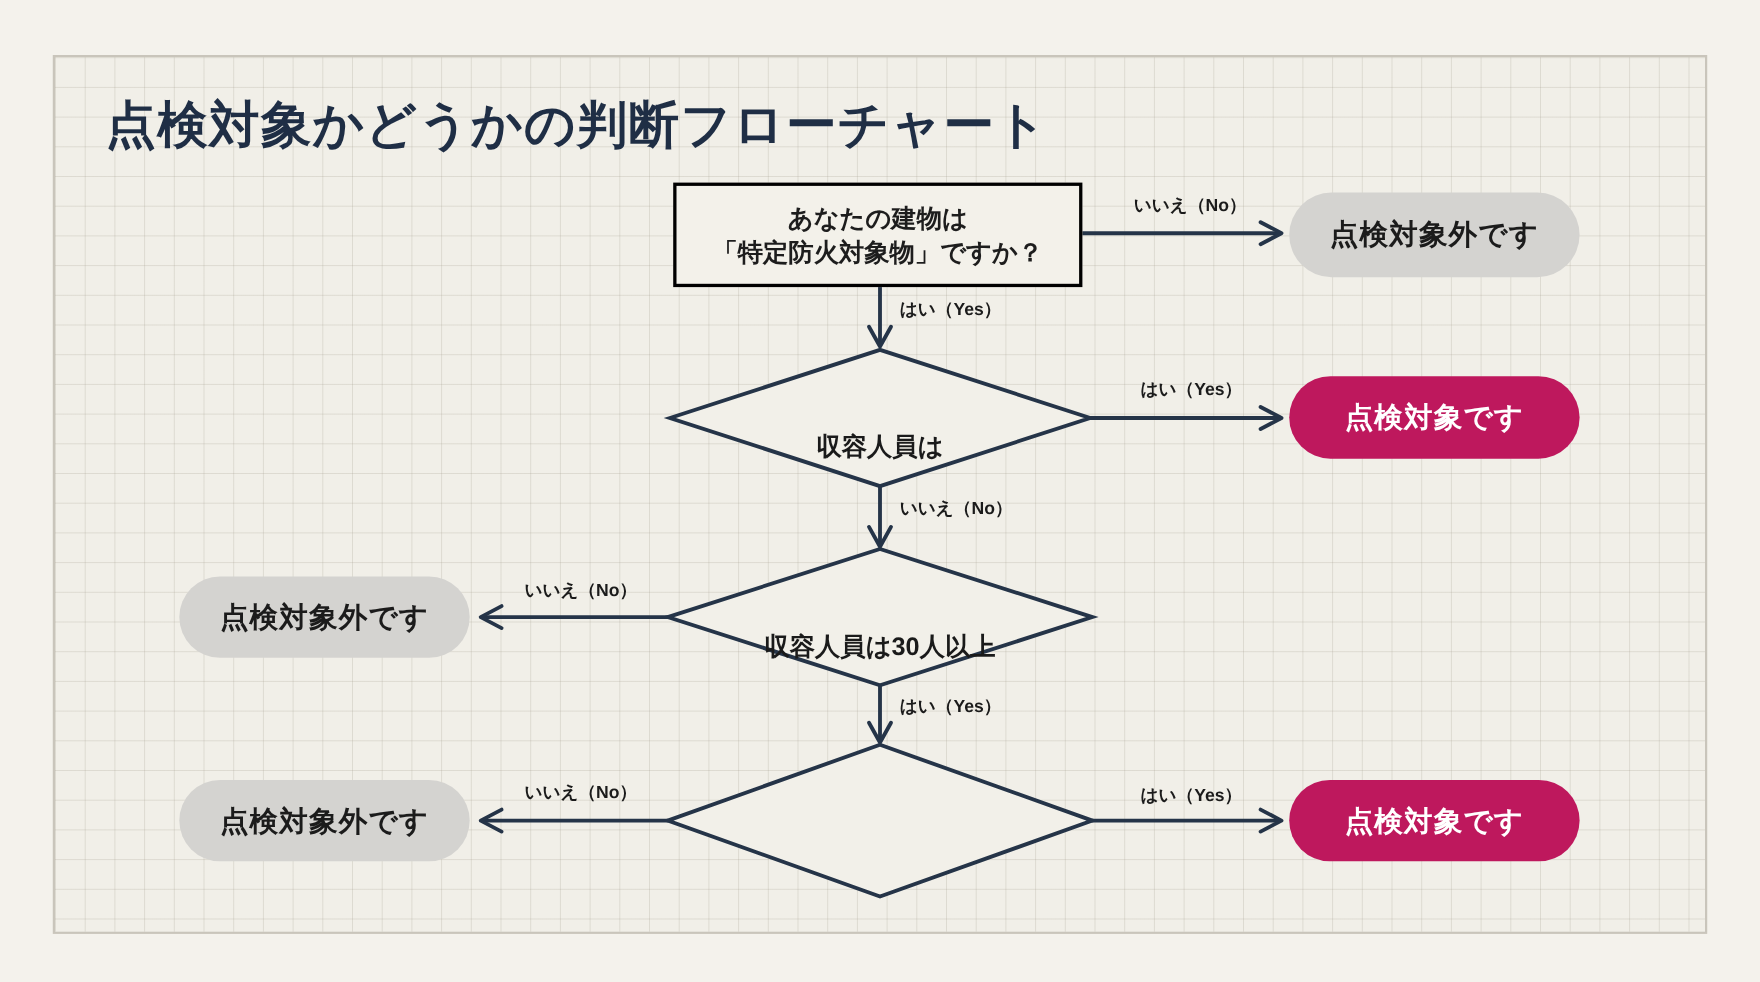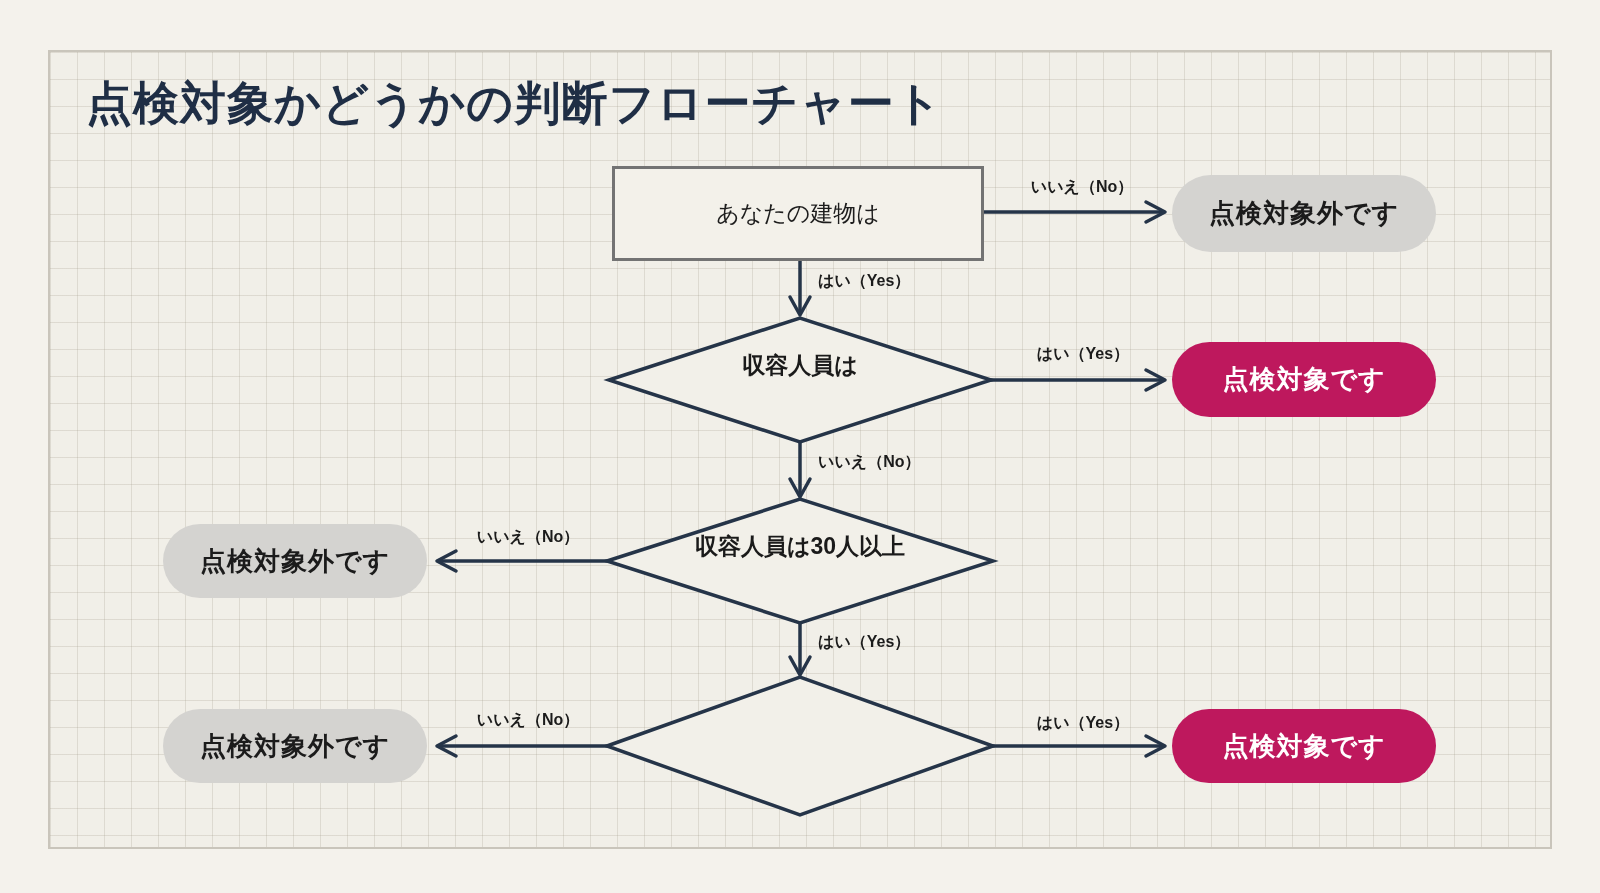--- a/index.html
+++ b/index.html
@@ -15,36 +15,36 @@
     position:absolute;left:48px;top:50px;width:1504px;height:799px;
     background-color:#f1efe8;
     background-image:
       linear-gradient(to right, rgba(170,165,150,0.28) 1px, transparent 1px),
       linear-gradient(to bottom, rgba(170,165,150,0.28) 1px, transparent 1px);
     background-size:27px 27px;
     border:2px solid #c9c5bb;
     box-sizing:border-box;
   }
   .title{
-    position:absolute;left:84px;top:72px;margin:2px;
+    position:absolute;left:84px;top:72px;margin:12px;
     font-size:46px;line-height:58px;font-weight:800;
     color:#1f2e45;letter-spacing:1px;white-space:nowrap;
   }
   svg.wires{position:absolute;left:0;top:0;width:1600px;height:893px;}
   .wire{stroke:#253448;stroke-width:3.5;fill:none;stroke-linecap:round;stroke-linejoin:round;}
   .diamond{stroke:#253448;stroke-width:3.5;fill:#f2f0e9;stroke-linejoin:miter;}
   .start-box{
     position:absolute;left:612px;top:166px;width:372px;height:95px;
-    box-sizing:border-box;border:3px solid #737373;background:#f3f1ea;
+    box-sizing:border-box;border:3px solid #000000;background:#f3f1ea;
     display:flex;flex-direction:column;align-items:center;justify-content:center;
-    font-size:23px;font-weight:400;line-height:31px;text-align:center;
+    font-size:23px;font-weight:700;line-height:31px;text-align:center;
   }
   .dtext{
     position:absolute;text-align:center;font-weight:700;
-    font-size:23px;line-height:30px;color:#1a1a1a;
+    font-size:23px;line-height:30px;color:#1a1a1a;margin-top:41px;
   }
   #dtext-1{left:640px;top:350px;width:320px;}
   #dtext-2{left:620px;top:531px;width:360px;}
   #dtext-3{left:610px;top:701px;width:380px;line-height:30px;}
   .pill{
     position:absolute;width:264px;border-radius:42px;
     display:flex;align-items:center;justify-content:center;
     font-weight:700;font-size:26px;letter-spacing:1px;white-space:nowrap;
   }
   .pill.gray{background:#d4d3d0;color:#1b1b1b;}
@@ -101,20 +101,21 @@
     <path class="wire" d="M 993 746 L 1162 746"></path>
     <path class="wire" d="M 1146 736 L 1165 746 L 1146 756"></path>
 
     <polygon class="diamond" points="609,380 800,318 991,380 800,442"></polygon>
     <polygon class="diamond" points="607,561 800,499 993,561 800,623"></polygon>
     <polygon class="diamond" points="607,746 800,677 993,746 800,815"></polygon>
   </svg>
 
   <div class="start-box">
     <span>あなたの建物は</span>
+    <span>「特定防火対象物」ですか？</span>
   </div>
 
   <div class="dtext" id="dtext-1">
     <div>収容人員は</div>
   </div>
   <div class="dtext" id="dtext-2">
     <div>収容人員は30人以上</div>
   </div>
 
   <div class="pill gray" id="pill-out-1">点検対象外です</div>

